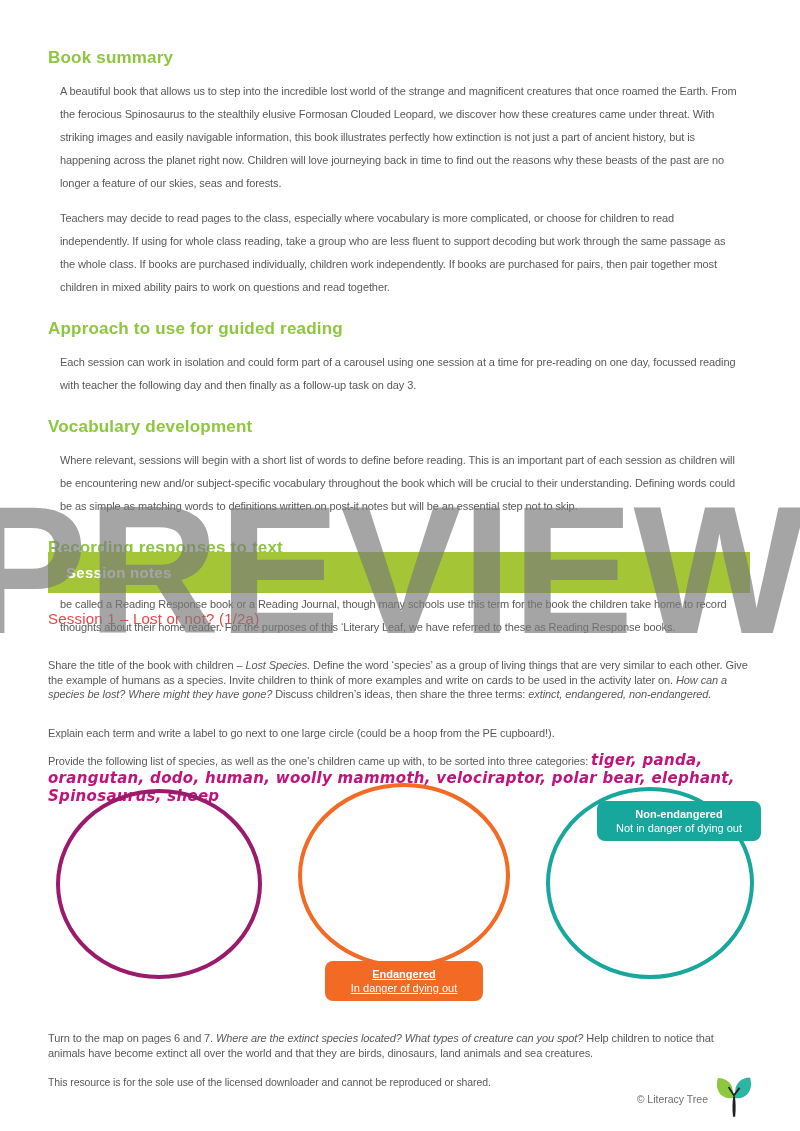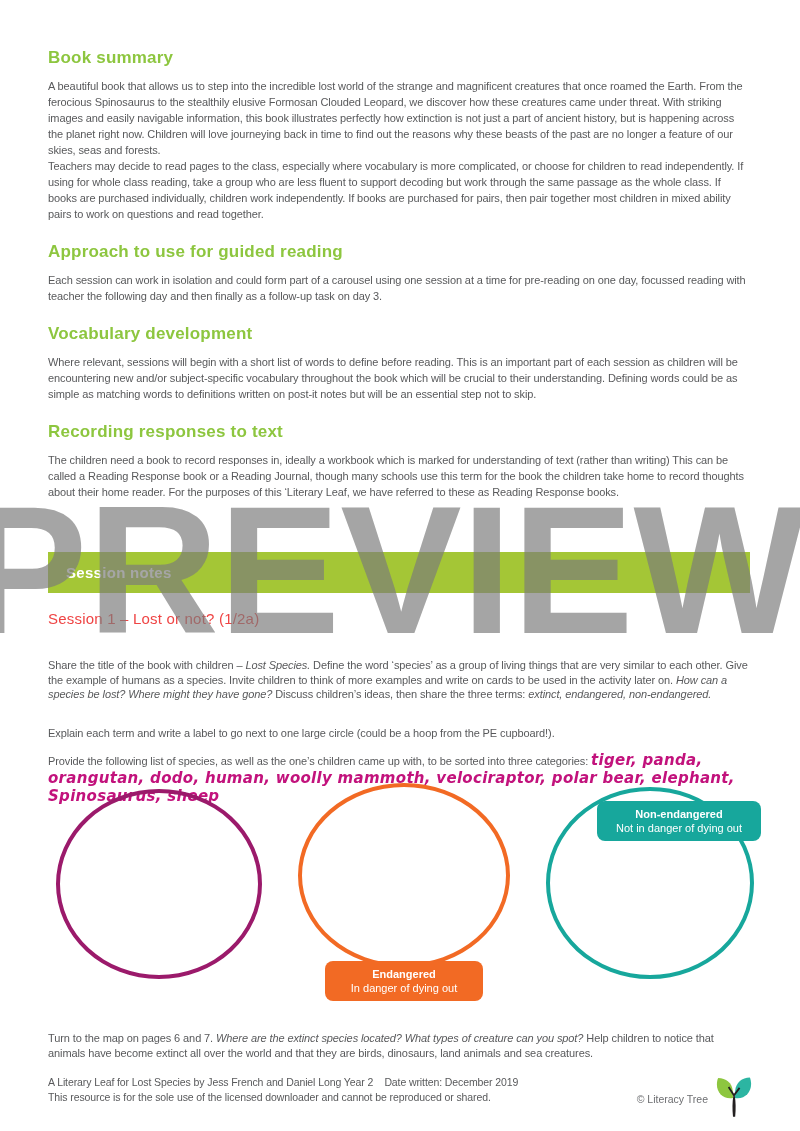--- a/index.html
+++ b/index.html
@@ -1,40 +1,40 @@
 <!DOCTYPE html>
 <html><head>
 <meta charset="utf-8">
 <style>
   html,body{margin:0;padding:0;}
   body{width:800px;height:1131px;background:#ffffff;font-family:"Liberation Sans",sans-serif;}
   .page{position:relative;width:800px;height:1131px;overflow:hidden;background:#fff;}
   .content{position:absolute;left:48px;top:0;width:704px;}
   .sec-heading{margin:20px 0 10px 0;font-size:17px;font-weight:bold;color:#8DC63F;letter-spacing:.2px;}
   .sec-heading.first{margin-top:48px;}
-  .body-text{margin:0;font-size:11px;line-height:16px;color:#58595B;letter-spacing:-.1px;}
+  .body-text{margin:12px;font-size:11px;line-height:23px;color:#58595B;letter-spacing:-.1px;}
   .banner{position:absolute;left:48px;top:552px;width:702px;height:41px;background:#A4C636;display:flex;align-items:center;}
   .banner-label{color:#ffffff;font-weight:bold;font-size:15px;padding-left:18px;letter-spacing:.3px;}
   .session-heading{position:absolute;left:48px;top:610px;font-size:15px;font-weight:normal;color:#ef4444;letter-spacing:.2px;}
   .sess-block{position:absolute;left:48px;width:704px;font-size:11px;line-height:14.5px;color:#58595B;letter-spacing:-.1px;}
   .p1{top:647px;}
   .p2{top:715px;}
   .p3{top:741px;line-height:17px;}
   .map-para{top:1020px;}
   .it{font-style:italic;}
   .pink{color:#C2127C;font-weight:bold;font-style:italic;font-size:15px;letter-spacing:.3px;font-family:"DejaVu Sans",cursive;}
   .circles{position:absolute;left:48px;top:783px;width:704px;height:237px;}
   .ellipse{position:absolute;border-radius:50%;border:4px solid;z-index:1;background:transparent;}
   .ellipse.extinct{left:8px;top:6px;width:198px;height:182px;}
   .ellipse.endangered{left:250px;top:0px;width:204px;height:177px;}
   .ellipse.nonend{left:498px;top:4px;width:200px;height:184px;}
   .badge{position:absolute;z-index:2;border-radius:8px;color:#fff;text-align:center;padding:6px 4px;font-size:11px;line-height:14px;}
   .badge .b-title{font-weight:bold;}
   .badge.extinct{left:1px;top:18px;width:124px;}
-  .badge.endangered{left:277px;top:178px;width:150px;}
+  .badge.endangered{left:277px;top:178px;width:150px;text-decoration:underline;}
   .badge.nonend{left:549px;top:18px;width:156px;}
   .watermark{position:absolute;left:-34px;top:490px;width:900px;z-index:5;font-size:182px;font-weight:bold;line-height:160px;color:rgba(122,122,122,0.68);letter-spacing:0px;pointer-events:none;white-space:nowrap;}
   .footer{position:absolute;left:48px;top:1075px;width:704px;display:flex;justify-content:space-between;align-items:flex-start;}
   .footer-lines{font-size:10.5px;line-height:15px;color:#58595B;letter-spacing:-.1px;}
   .footer-right{display:flex;align-items:center;gap:8px;margin-top:2px;}
   .copyright{font-size:10.5px;color:#6D6E71;white-space:nowrap;}
 </style>
 </head>
 <body>
 
@@ -87,21 +87,20 @@
       <div class="b-sub">Not in danger of dying out</div>
     </div>
   </div>
 
   <p class="sess-block map-para"><span>Turn to the map on pages 6 and 7.  </span><span class="it">Where are the extinct species located? What types of creature can you spot?</span><span> Help children to notice that animals have become extinct all over the world and that they are birds, dinosaurs, land animals and sea creatures.</span></p>
 
   <div class="watermark">PREVIEW</div>
 
   <div class="footer">
     <div class="footer-lines">
-      <div>A Literary Leaf for Lost Species by Jess French and Daniel Long Year 2&nbsp;&nbsp;&nbsp;&nbsp;Date written: December 2019</div>
       <div>This resource is for the sole use of the licensed downloader and cannot be reproduced or shared.</div>
     </div>
     <div class="footer-right">
       <span class="copyright">© Literacy Tree</span>
       <span>
         <svg width="36" height="40" viewBox="0 0 40 44">
           <path d="M19 23 C9 25 1 18 1 8 C1 5 1.6 2.5 2.4 0.8 C11 0.8 18 6.5 18.6 15 Z" fill="#8DC63F"></path>
           <path d="M21 23 C31 25 39 17.5 39 7.5 C39 4.5 38.4 2 37.6 0.2 C29 0.2 22 6 21.4 14.5 Z" fill="#2CB5A2"></path>
           <path d="M18.9 44 L21.3 44 C22.2 35 21.9 27 20.9 20.5 L27 12.5 L25.4 11.3 L20 18.3 L14.8 10.2 L13.2 11.4 L19.2 20.8 C18.2 27.5 18 35 18.9 44 Z" fill="#231F20"></path>
         </svg>

